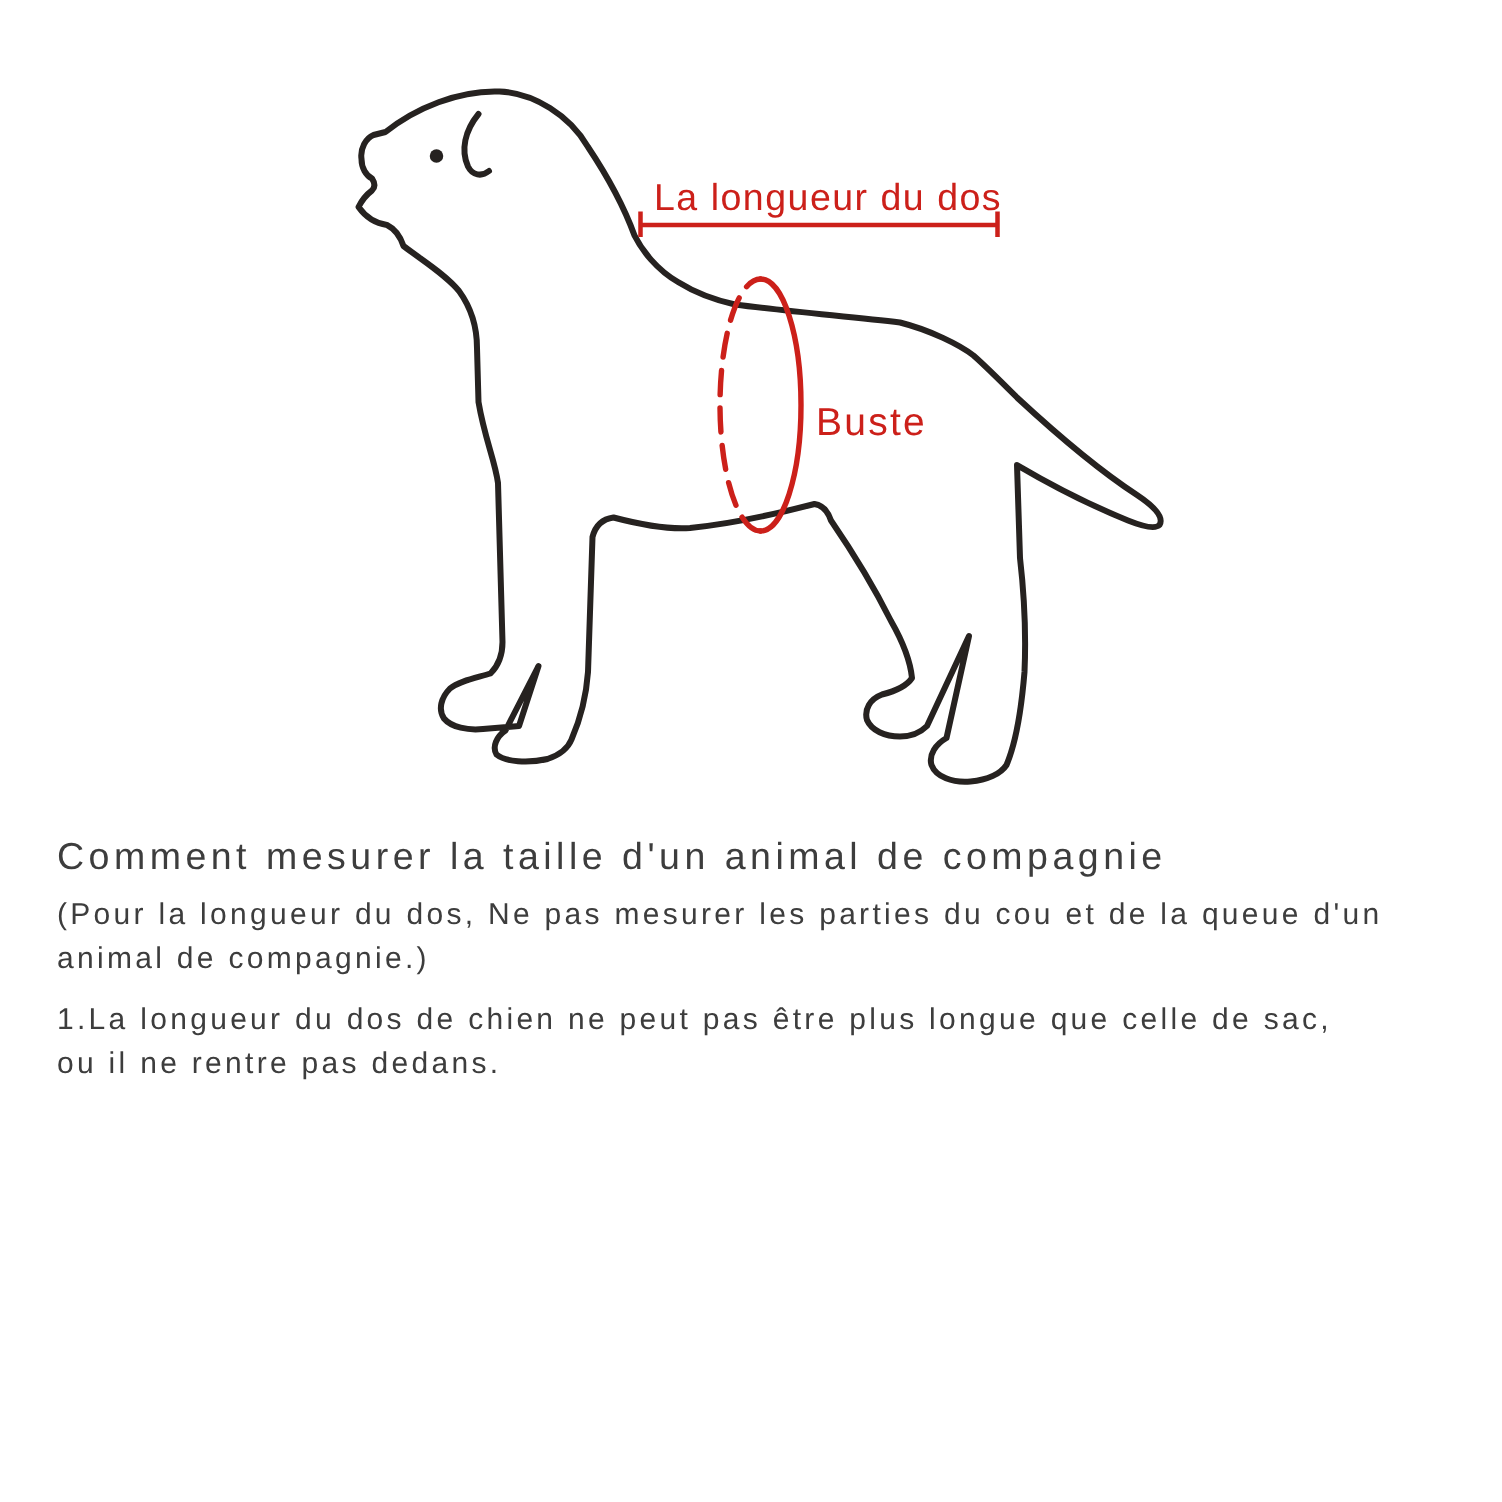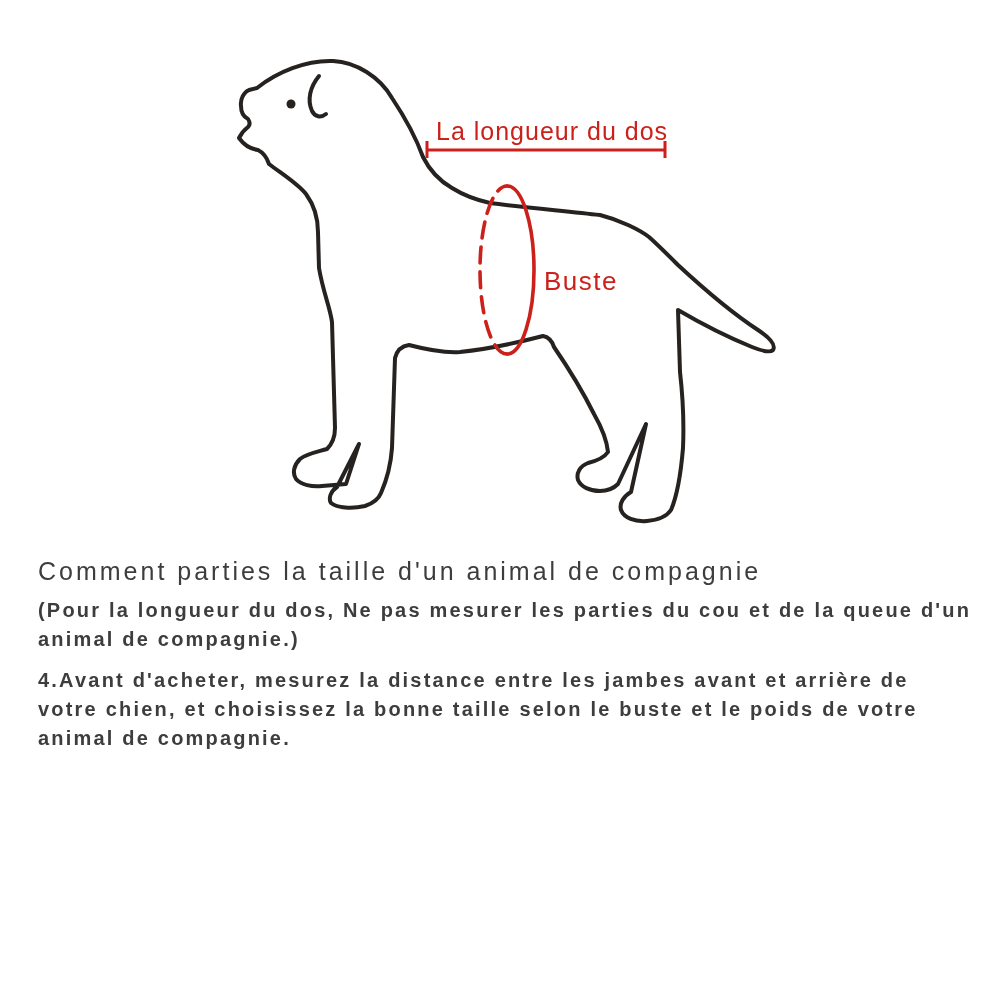--- a/index.html
+++ b/index.html
@@ -51,21 +51,21 @@
   .title{
     font-size:25px;
     font-weight:400;
     letter-spacing:3px;
     line-height:31px;
     margin-bottom:9px;
     white-space:pre;
   }
   .note, .item{
     font-size:20px;
-    font-weight:700;
+    font-weight:400;
     letter-spacing:2.2px;
     line-height:29px;
     white-space:pre;
     margin-bottom:12px;
   }
 </style>
 </head>
 <body>
 
 <div class="page">
@@ -136,20 +136,19 @@
     <g>
       <path class="girth-solid" d="M 507,186 A 27,84 0 0 1 507,354"></path>
       <path class="girth-dashed" d="M 507,354 A 27,84 0 0 1 507,186"></path>
       <path class="back-line" d="M 427,141 L 427,158 M 427,150 L 665,150 M 665,141 L 665,158"></path>
       <text class="red-label" x="436" y="140">La longueur du dos</text>
       <text class="red-label big" x="544" y="290">Buste</text>
     </g>
   </svg>
 
   <div class="instructions">
-    <h1 class="title">Comment parties la taille d'un animal de compagnie</h1>
+    <h1 class="title">Comment mesurer la taille d'un animal de compagnie</h1>
     <p class="note">(Pour la longueur du dos, Ne pas mesurer les parties du cou et de la queue d'un
 animal de compagnie.)</p>
-    <p class="item">4.Avant d'acheter, mesurez la distance entre les jambes avant et arrière de
-votre chien, et choisissez la bonne taille selon le buste et le poids de votre
-animal de compagnie.</p>
+    <p class="item">1.La longueur du dos de chien ne peut pas être plus longue que celle de sac,
+ou il ne rentre pas dedans.</p>
   </div>
 </div>
 
 </body></html>

